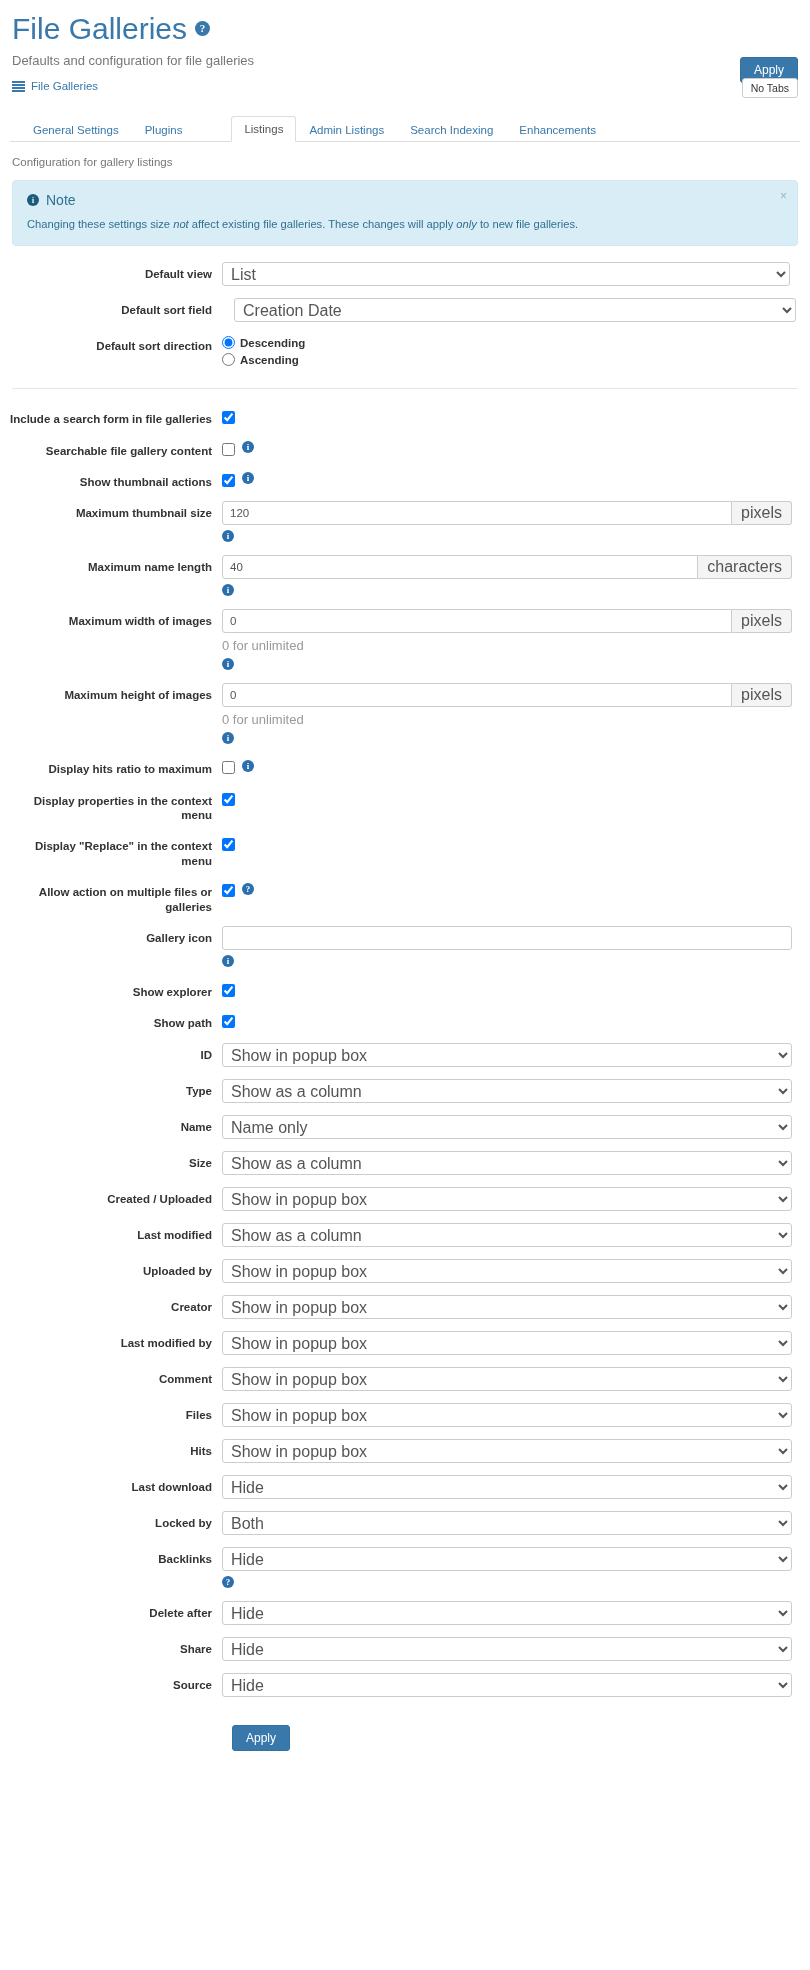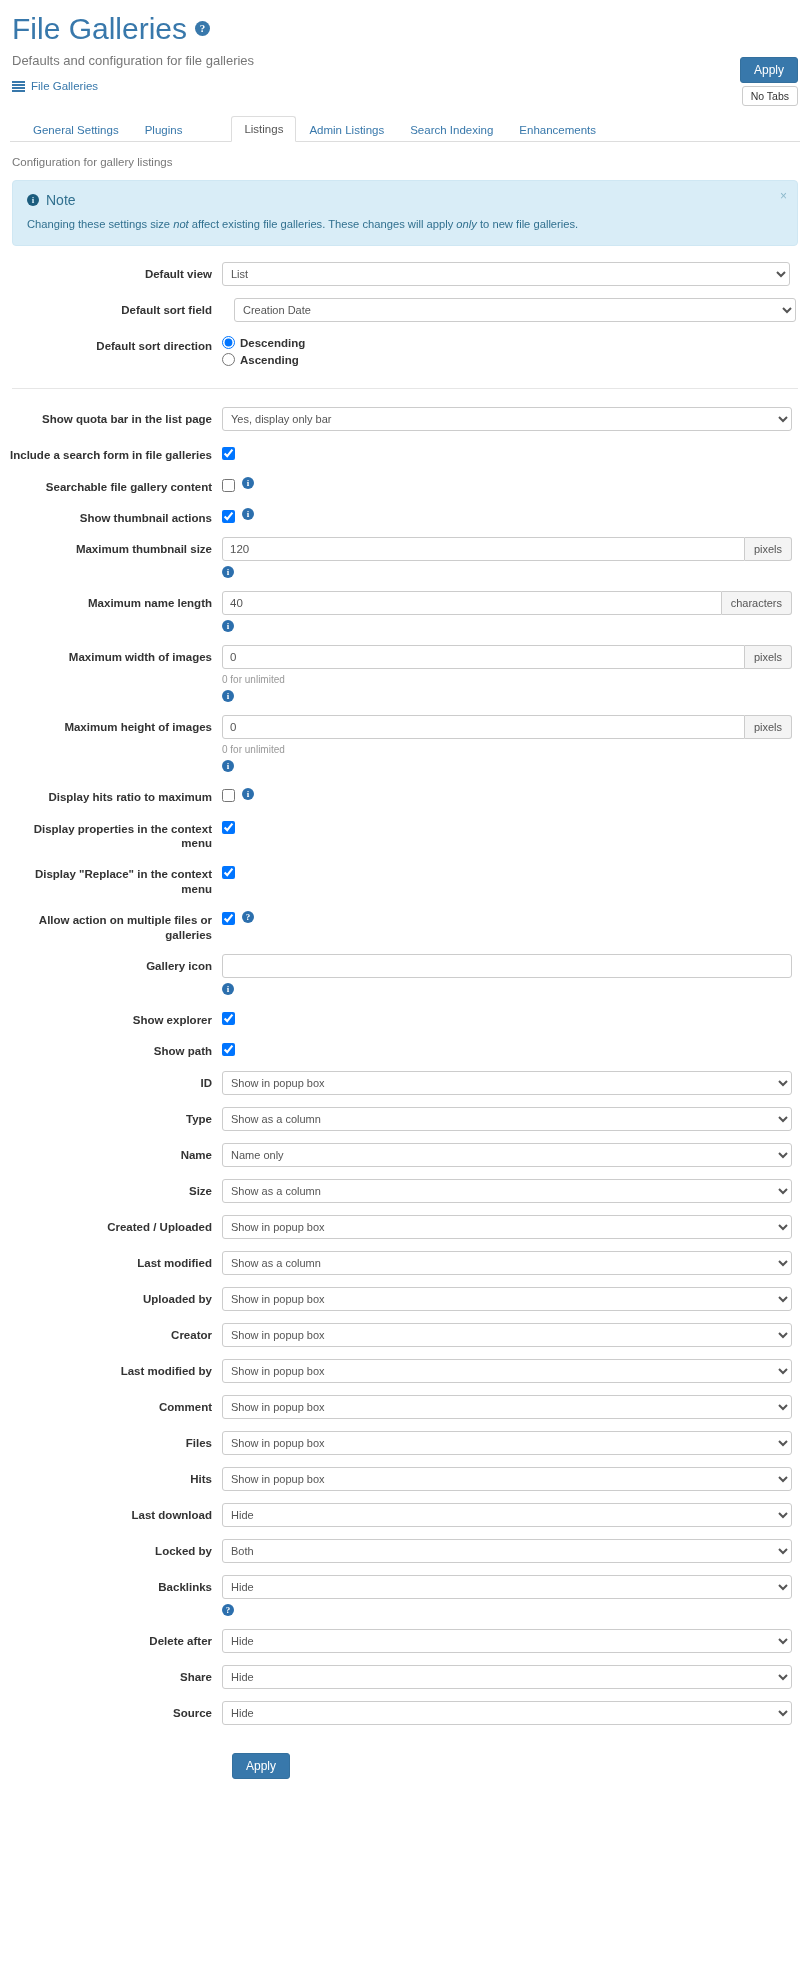--- a/index.html
+++ b/index.html
@@ -76,21 +76,21 @@
     font-family: "Liberation Sans", sans-serif;
   }
   .apply-top {
     position: absolute;
     right: 12px;
     top: 57px;
   }
   .no-tabs-wrap {
     position: absolute;
     right: 12px;
-    top: 86px;
+    top: 78px;
     border-radius: 9px;
   }
   .btn-notabs {
     background: #fff;
     border: 1px solid #ccc;
     border-radius: 3px;
     font-size: 10.5px;
     color: #333;
     padding: 3px 8px;
     cursor: pointer;
@@ -188,21 +188,21 @@
     line-height: 1.25;
   }
   .row .field {
     flex: 1;
     padding-right: 8px;
   }
 
   select.sel {
     width: 100%;
     height: 24px;
-    font-size: 11px;
+    font-size: 16px;
     color: #555;
     border: 1px solid #ccc;
     border-radius: 3px;
     padding: 2px 4px;
     background: #fff;
     font-family: "Liberation Sans", sans-serif;
   }
 
   .radio-line {
     display: flex;
@@ -252,40 +252,40 @@
     padding: 2px 7px;
     background: #fff;
     font-family: "Liberation Sans", sans-serif;
     min-width: 0;
   }
   .input-group .addon {
     border: 1px solid #ccc;
     border-left: none;
     border-radius: 0 3px 3px 0;
     background: #f4f4f4;
-    font-size: 11px;
+    font-size: 16px;
     color: #555;
     padding: 0 9px;
     height: 24px;
     line-height: 22px;
     white-space: nowrap;
   }
   input.txt.plain {
     width: 100%;
     height: 24px;
     font-size: 11.5px;
     color: #555;
     border: 1px solid #ccc;
     border-radius: 3px;
     padding: 2px 7px;
     background: #fff;
     font-family: "Liberation Sans", sans-serif;
   }
   .helper {
-    font-size: 10px;
+    font-size: 13px;
     color: #999;
     margin-top: 5px;
   }
 
   hr.sep {
     border: none;
     border-top: 1px solid #e6e6e6;
     margin: 14px 2px 12px 2px;
   }
 
@@ -372,28 +372,20 @@
         </label>
         <label class="radio-line">
           <input type="radio" name="sortdir" style="">
           <span>Ascending</span>
         </label>
       </div>
     </div>
 
     <hr class="sep">
 
-    <div class="row">
-      <div class="label">Show quota bar in the list page</div>
-      <div class="field">
-        <select class="sel">
-          <option>Yes, display only bar</option>
-        </select>
-      </div>
-    </div>
 
     <div class="row">
       <div class="label">Include a search form in file galleries</div>
       <div class="field">
         <div class="cb-row">
           <input type="checkbox" class="cb" checked="" style="">
         </div>
       </div>
     </div>
 

